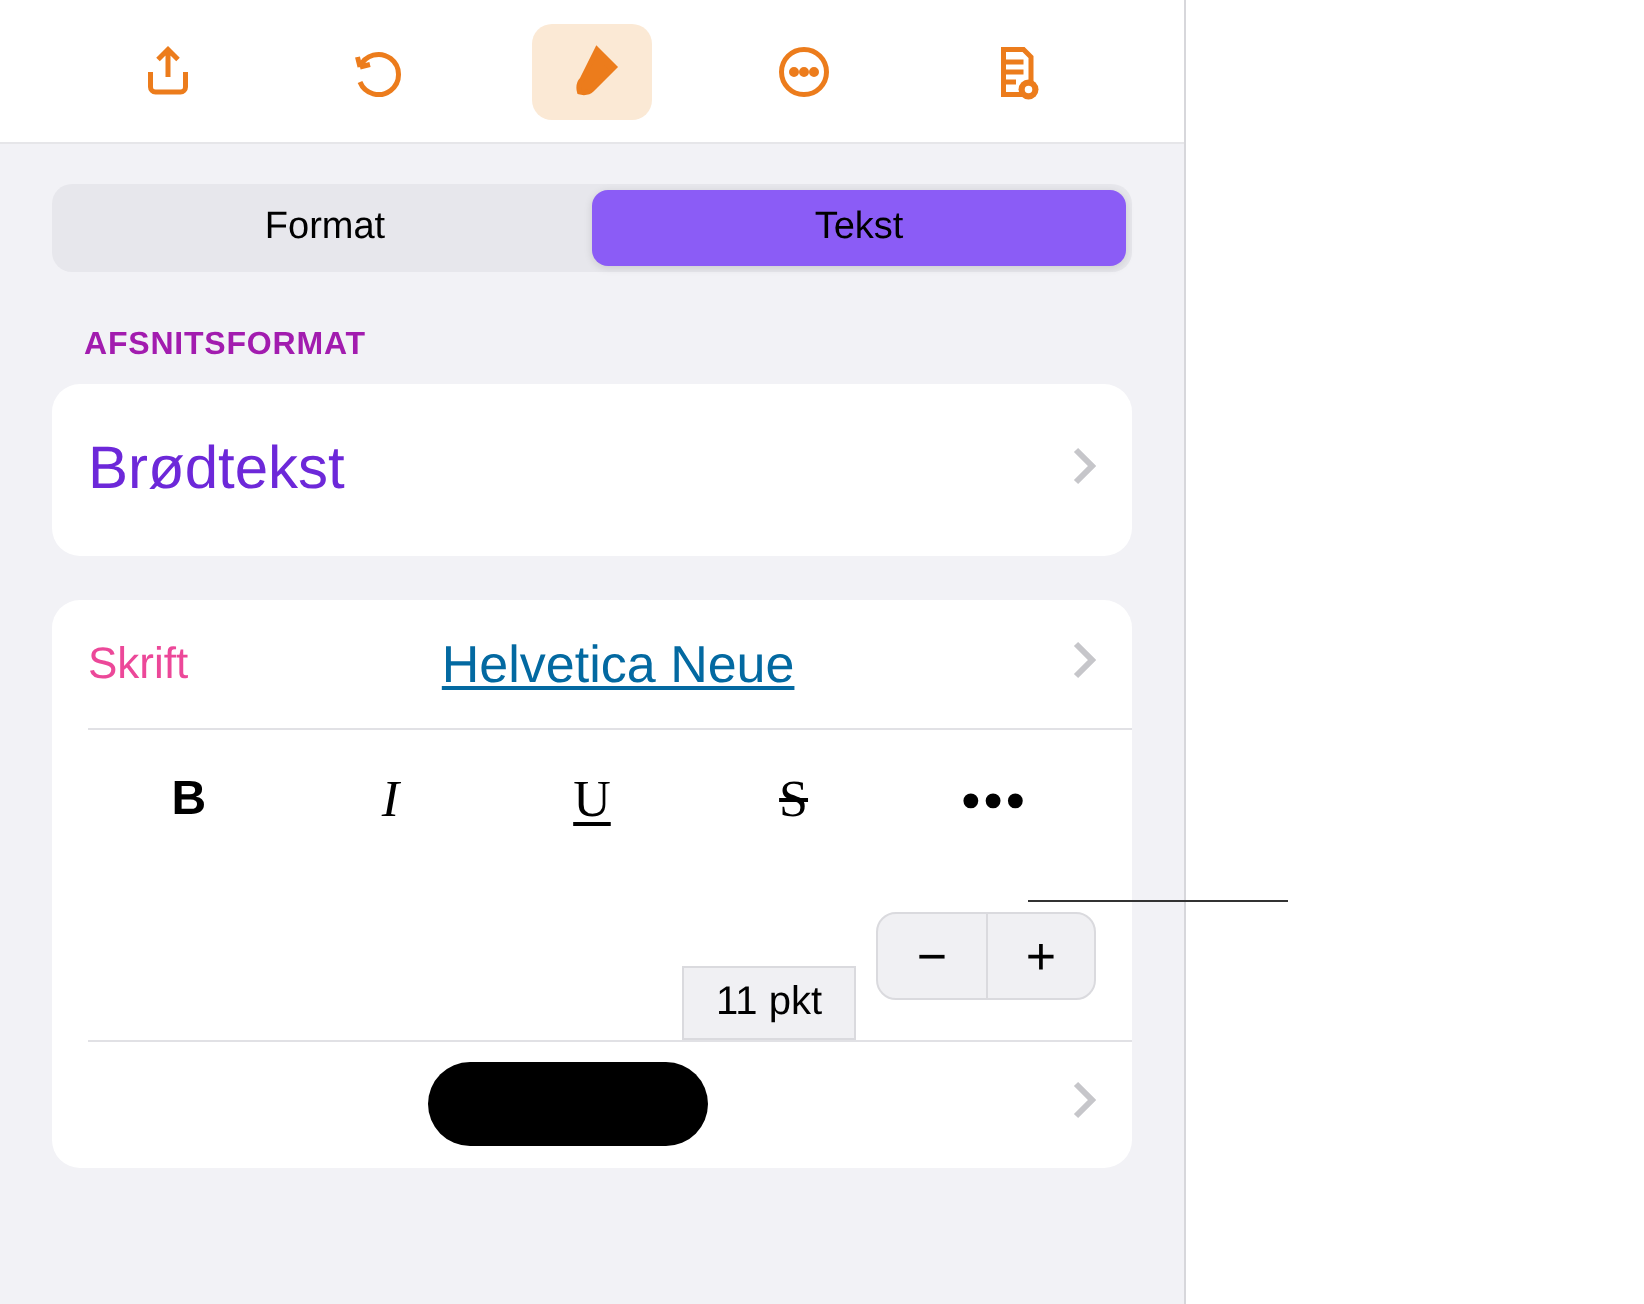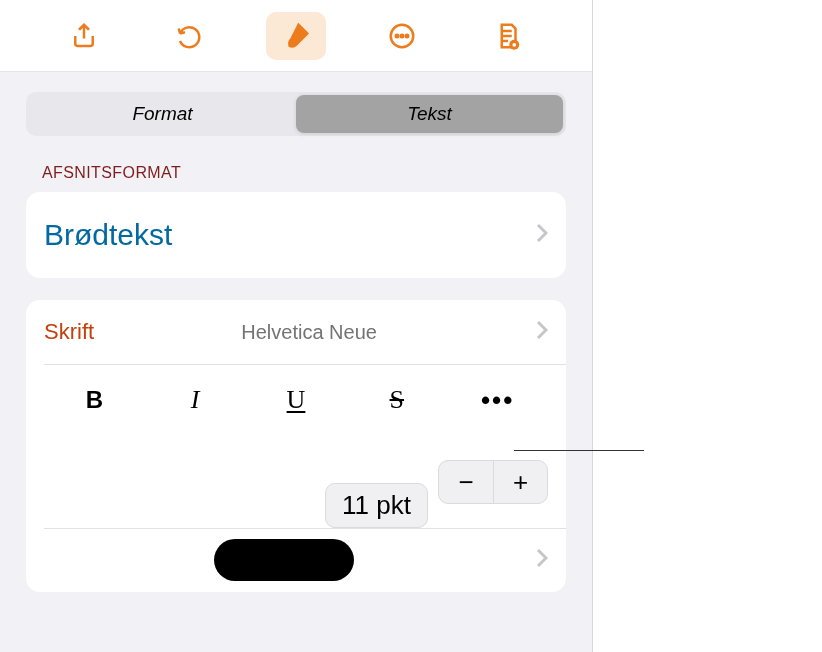--- a/index.html
+++ b/index.html
@@ -61,33 +61,32 @@
       height: 44px;
     }
     .seg {
       flex: 1;
       display: flex;
       align-items: center;
       justify-content: center;
       font-size: 19px;
       color: #000;
       border-radius: 8px;
-      font-style: italic;
     }
     .seg.selected {
-      background: #a3a3a3;
+      background: #8b5cf6;
       box-shadow: 0 1px 4px rgba(0,0,0,0.12);
       font-weight: 500;
     }
     .section-header {
       padding: 28px 42px 10px;
       font-size: 16px;
       letter-spacing: 0.4px;
-      color: #7f1d1d;
-      font-weight: 400;
+      color: #a21caf;
+      font-weight: 700;
     }
     .card {
       margin: 0 26px;
       background: #fff;
       border-radius: 14px;
       overflow: hidden;
     }
     .row {
       display: flex;
       align-items: center;
@@ -101,44 +100,45 @@
       position: absolute;
       top: 0;
       left: 18px;
       right: 0;
       height: 1px;
       background: #e1e1e5;
     }
     .para-style {
       font-size: 30px;
       font-weight: 400;
-      color: #0369a1;
+      color: #6d28d9;
       padding: 26px 0;
     }
     .chev {
       margin-left: auto;
       color: #c6c6ca;
     }
     .chev svg {
       width: 12px;
       height: 20px;
       stroke: #c6c6ca;
       fill: none;
       stroke-width: 3;
     }
     .gap { height: 22px; }
     .label {
       font-size: 22px;
-      color: #c2410c;
+      color: #ec4899;
     }
     .value {
       margin-left: auto;
-      font-size: 20px;
-      color: #737373;
+      font-size: 26px;
+      color: #0369a1;
       padding-right: 12px;
+      text-decoration: underline;
     }
     .style-row {
       display: flex;
       align-items: center;
       justify-content: space-between;
       padding: 6px 18px;
       height: 72px;
       position: relative;
     }
     .style-row::before {
@@ -170,23 +170,23 @@
       justify-content: center;
       font-size: 26px;
       letter-spacing: 2px;
       color: #000;
       font-weight: 700;
     }
     .size-chip {
       margin-left: auto;
       background: #f0f0f3;
       border: 1px solid #dadade;
-      border-radius: 10px;
+      border-radius: 0;
       padding: 6px 16px;
-      font-size: 26px;
+      font-size: 20px;
       color: #000;
       margin-top: 47px;
     }
     .stepper {
       margin-left: 10px;
       display: flex;
       border: 1px solid #dadade;
       border-radius: 10px;
       overflow: hidden;
       background: #f0f0f3;

